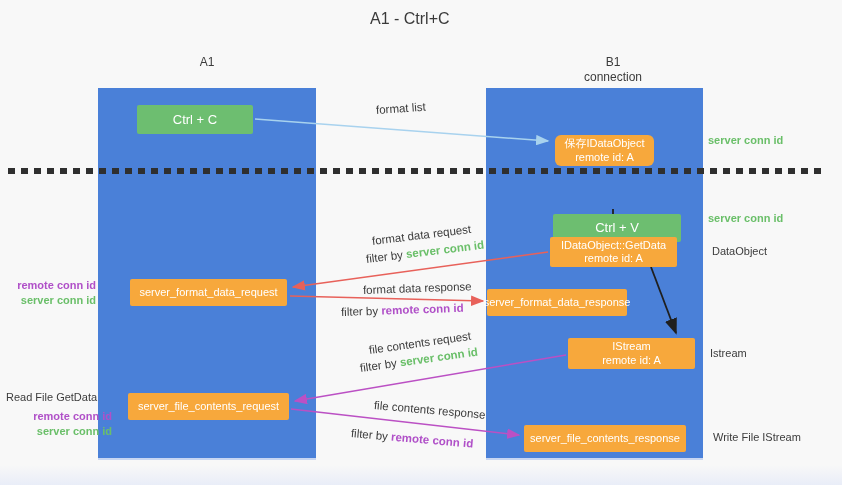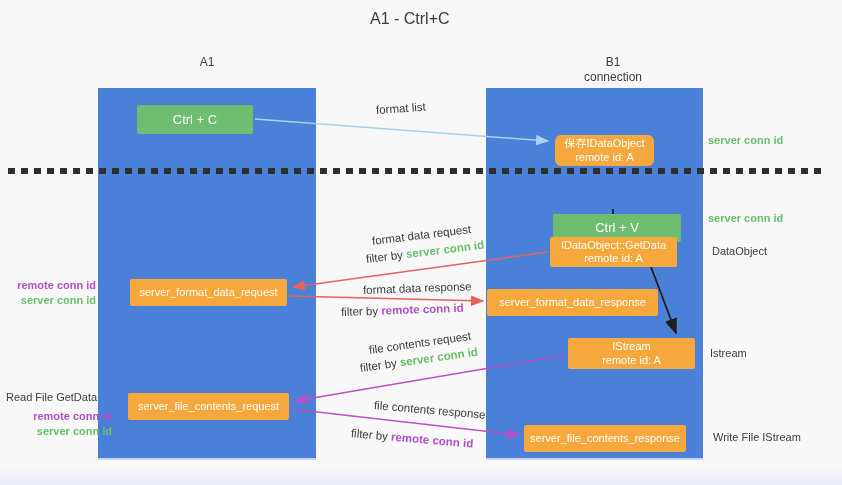--- a/index.html
+++ b/index.html
@@ -94,21 +94,21 @@
 
   <div class="box orange" style="left:550px;top:237px;width:127px;height:30px;">
     <span class="l1">IDataObject::GetData</span>
     <span class="l2">remote id: A</span>
   </div>
 
   <div class="box orange" style="left:130px;top:279px;width:157px;height:27px;">
     <span class="l1">server_format_data_request</span>
   </div>
 
-  <div class="box orange" style="left:487px;top:289px;width:171px;height:27px;">
+  <div class="box orange" style="left:487px;top:289px;width:140px;height:27px;">
     <span class="l1">server_format_data_response</span>
   </div>
 
   <div class="box orange" style="left:568px;top:338px;width:127px;height:31px;">
     <span class="l1">IStream</span>
     <span class="l2">remote id: A</span>
   </div>
 
   <div class="box orange" style="left:524px;top:425px;width:162px;height:27px;">
     <span class="l1">server_file_contents_response</span>

